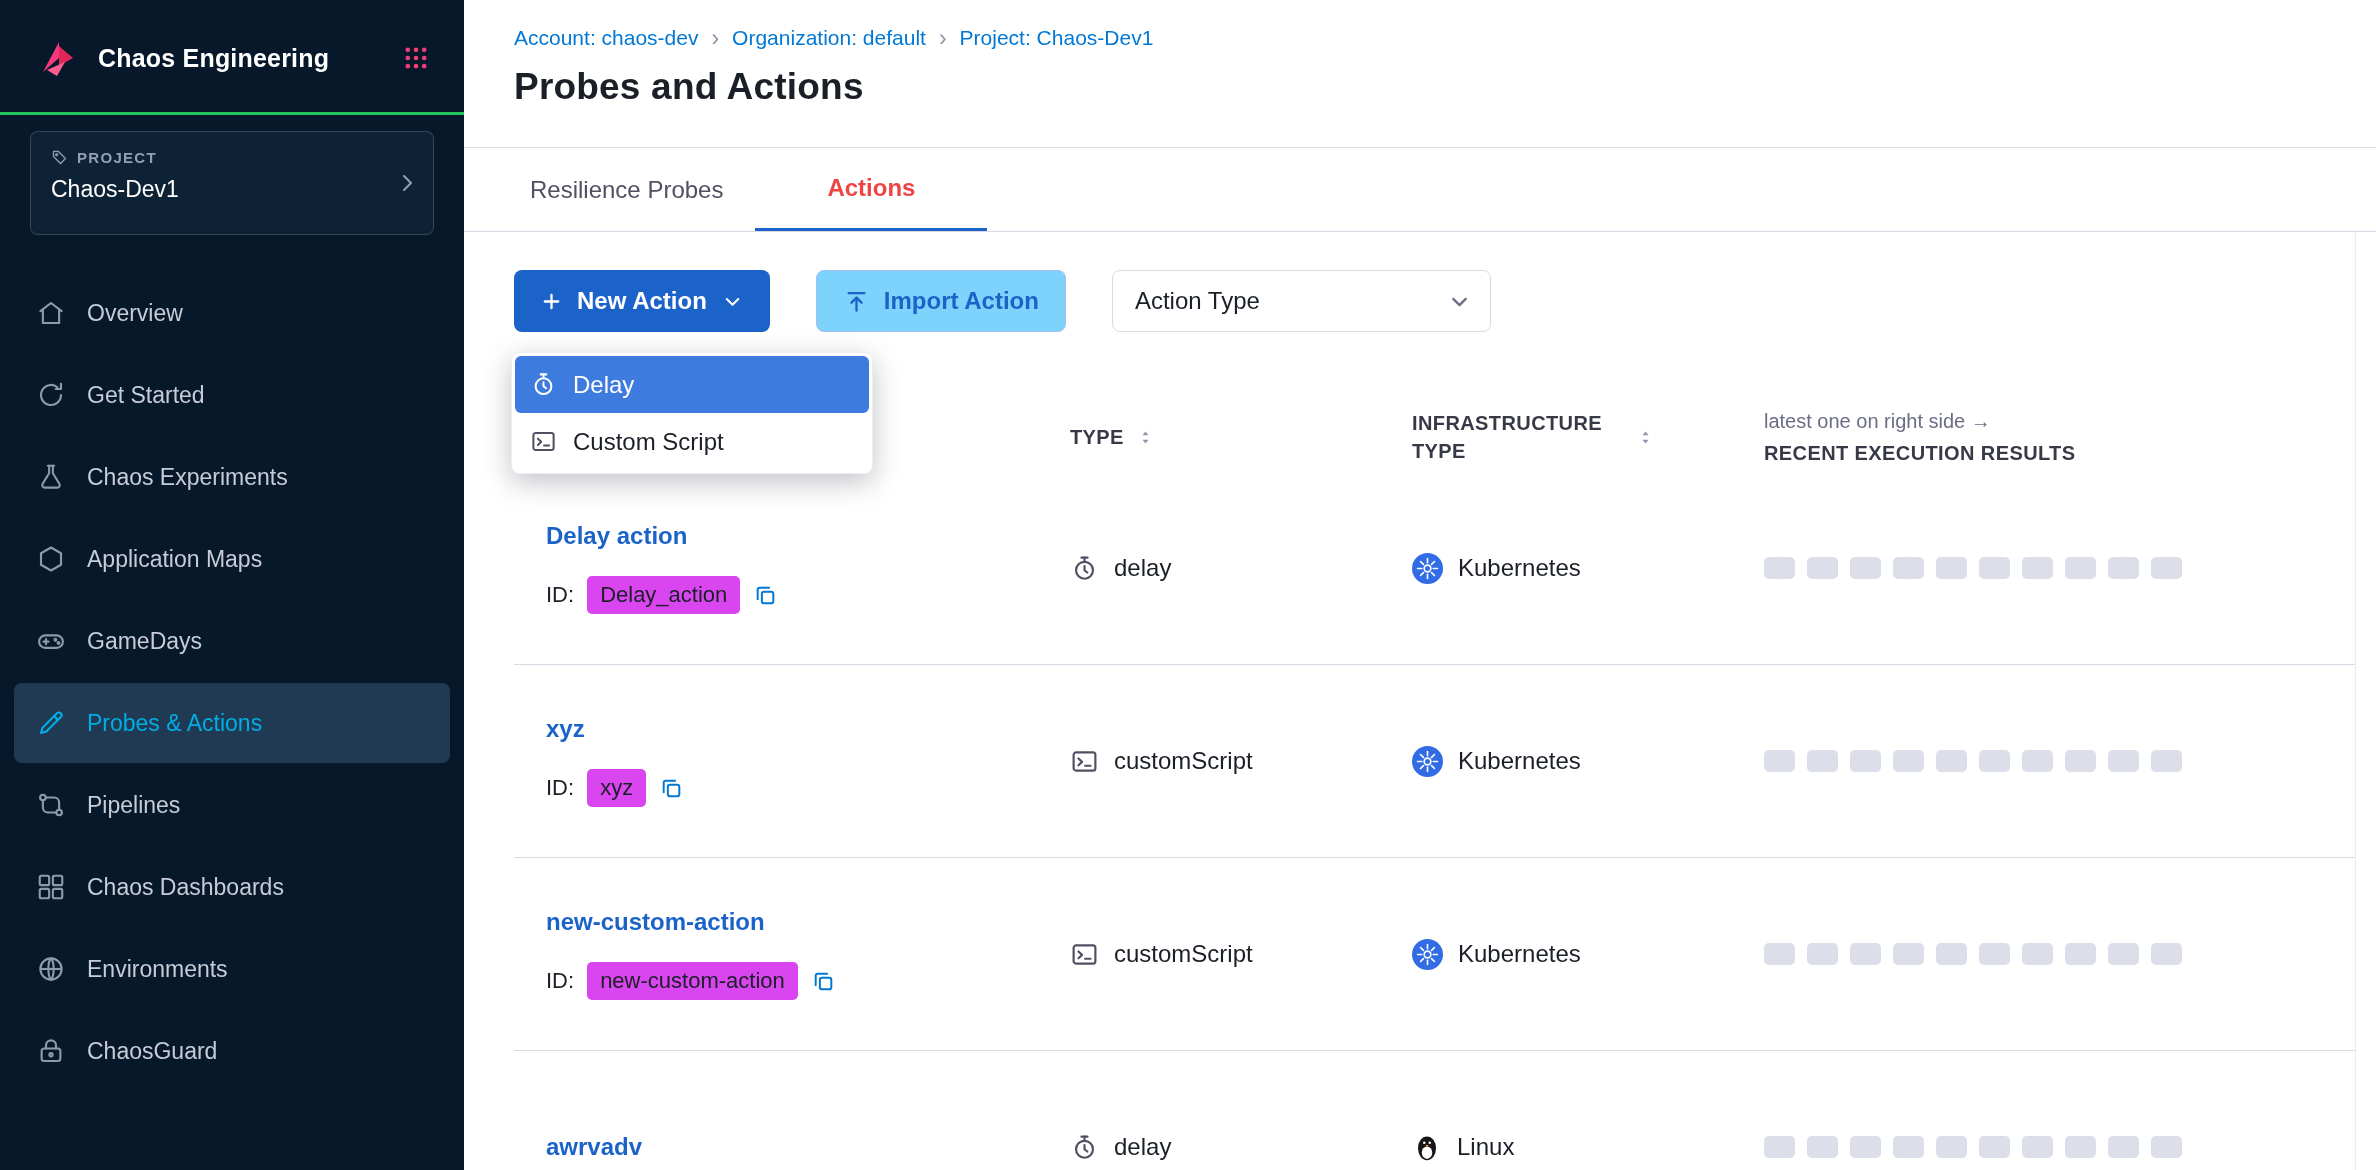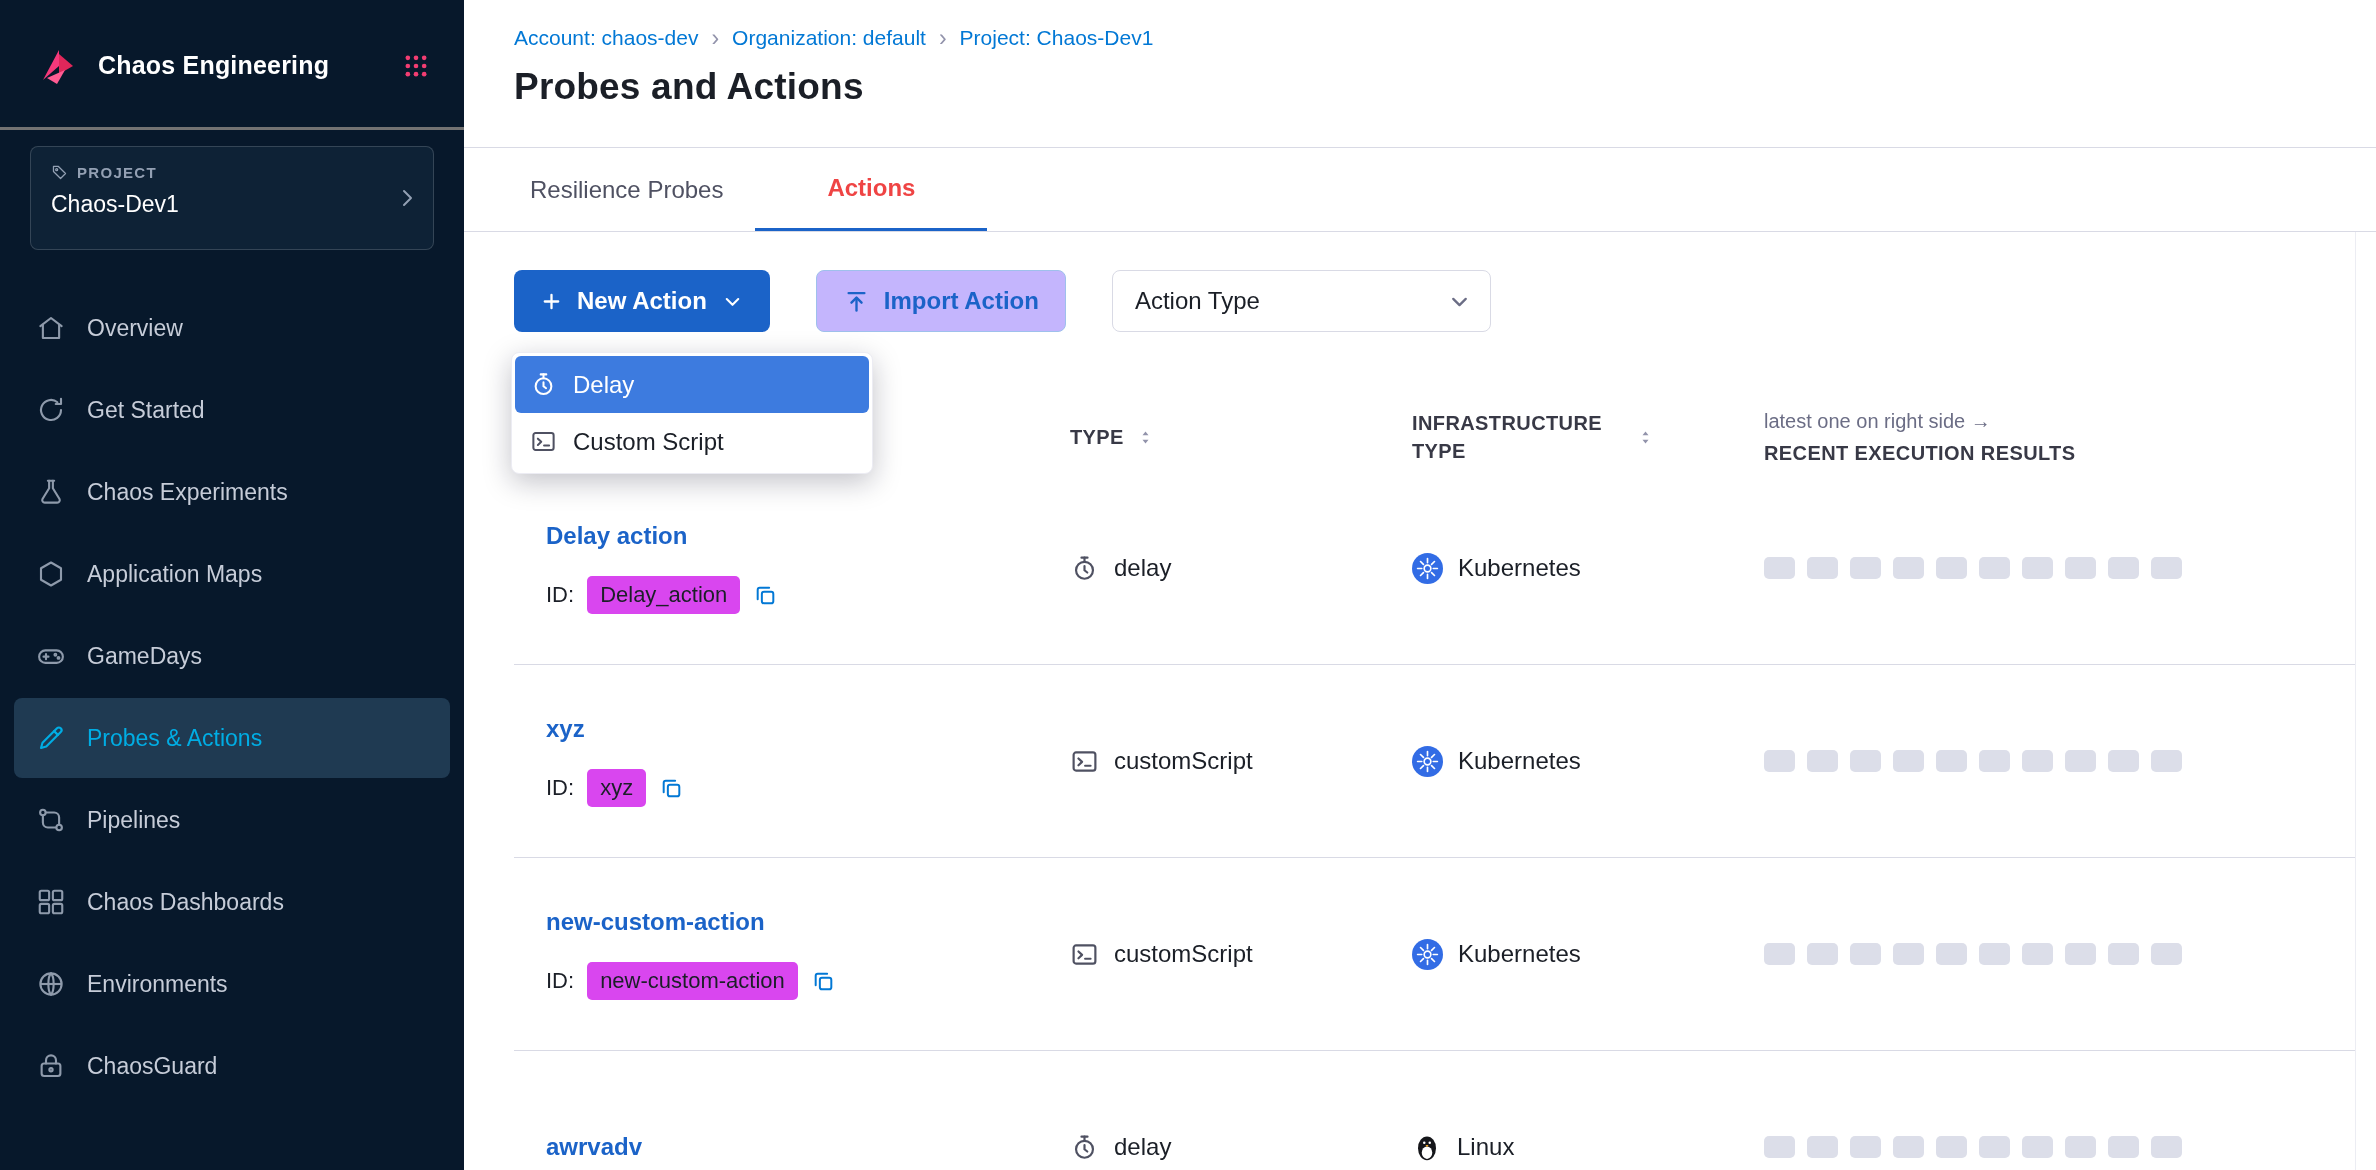--- a/index.html
+++ b/index.html
@@ -6,21 +6,21 @@
   html,body { margin:0; padding:0; }
   body {
     width:2376px; height:1170px; overflow:hidden; position:relative;
     background:#fff; font-family:"Liberation Sans", sans-serif; color:#1B1F27;
   }
   .icon { display:inline-flex; }
   .icon svg { width:100%; height:100%; }
 
   
   .sidebar { position:absolute; left:0; top:0; width:464px; height:1170px; background:#07182B; }
-  .sb-header { height:130px; display:flex; align-items:center; padding:4px 34px 0 34px; border-bottom:3px solid #737373; }
+  .sb-header { height:115px; display:flex; align-items:center; padding:4px 34px 0 34px; border-bottom:3px solid #22c55e; }
   .logo { width:46px; height:46px; }
   .app-title { color:#fff; font-size:25px; font-weight:bold; margin-left:18px; letter-spacing:.2px; }
   .grid-icon { margin-left:auto; width:28px; height:28px; color:#F23D72; cursor:pointer; }
 
   .project-card { margin:16px 30px 0; height:104px; background:#0E2236; border:1px solid rgba(255,255,255,.16);
     border-radius:8px; padding:17px 20px; position:relative; cursor:pointer; }
   .project-label { display:flex; align-items:flex-end; gap:9px; color:#93A0B3; font-size:15px; font-weight:bold; letter-spacing:1.3px; }
   .project-label .icon { width:17px; height:17px; color:#93A0B3; }
   .project-name { color:#fff; font-size:23px; margin-top:10px; }
   .project-chevron { position:absolute; right:14px; top:50%; transform:translateY(-50%); width:24px; height:24px; color:#93A0B3; }
@@ -42,21 +42,21 @@
   .tabs { margin-top:39px; height:85px; display:flex; padding-left:56px; border-top:1px solid #D9DAE5; border-bottom:1px solid #D9DAE5; }
   .tab { display:flex; align-items:center; padding:0 10px; margin-right:22px; font-size:24px; color:#4F5162; cursor:pointer; }
   .tab.active { padding:0 72px; margin-right:0; font-weight:bold; color:#ef4444; border-bottom:3px solid #1B63C8; }
 
   .toolbar { margin:38px 0 0 50px; display:flex; align-items:center; gap:46px; }
   .btn { height:62px; border-radius:8px; font-size:24px; font-weight:bold; display:inline-flex; align-items:center;
     gap:14px; padding:0 26px; cursor:pointer; border:none; font-family:inherit; }
   .btn .icon { width:27px; height:27px; }
   .btn .icon.sm { width:23px; height:23px; }
   .btn-primary { background:#1B63C8; color:#fff; }
-  .btn-secondary { background:#c4b5fd; color:#1B63C8; border:1px solid #9FC0EC; }
+  .btn-secondary { background:#7dd3fc; color:#1B63C8; border:1px solid #9FC0EC; }
   .select { height:62px; width:379px; border:1px solid #D9DAE5; border-radius:8px; background:#fff; display:flex;
     align-items:center; justify-content:space-between; padding:0 18px 0 22px; font-size:24px; color:#1B1F27; cursor:pointer; }
   .select .icon { width:25px; height:25px; color:#6B6D85; }
 
   .menu { position:absolute; left:47px; top:352px; width:362px; background:#fff; border-radius:8px;
     box-shadow:0 8px 28px rgba(15,15,40,.25); border:1px solid #ECECF3; padding:3px; z-index:20; }
   .menu-item { height:57px; display:flex; align-items:center; gap:16px; padding:0 15px; border-radius:6px;
     font-size:24px; color:#1B1F27; cursor:pointer; }
   .menu-item .icon { width:27px; height:27px; color:#4F5162; }
   .menu-item.selected { background:#3D7BDF; color:#fff; }

